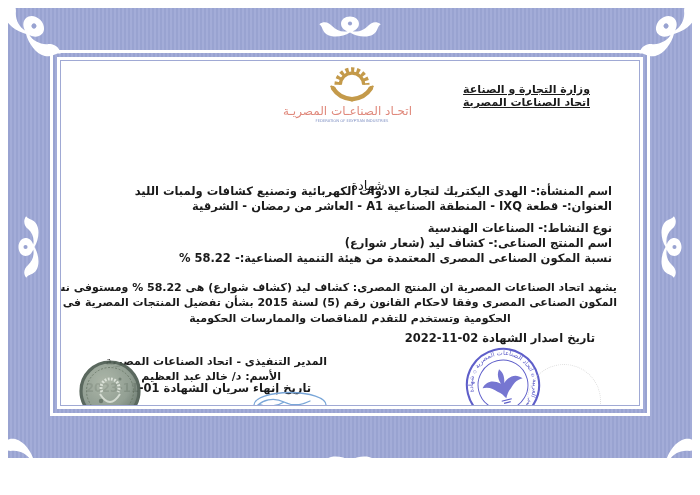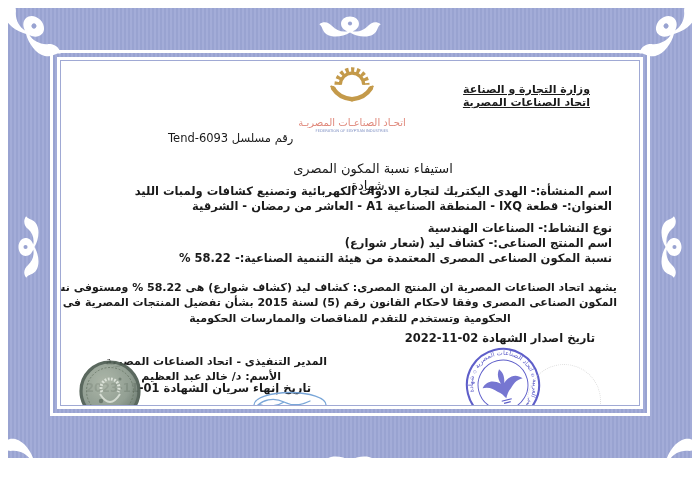--- a/index.html
+++ b/index.html
@@ -17,21 +17,21 @@
   .orn{position:absolute;width:64px;height:28px;}
   .orn svg{width:100%;height:100%;display:block;}
   
   .content{position:absolute;inset:61px;overflow:hidden;direction:ltr;}
   .abs{position:absolute;white-space:nowrap;}
   .rtl{direction:rtl;unicode-bidi:plaintext;}
   .ministry{top:22px;right:49px;text-align:right;font-size:11px;font-weight:bold;line-height:13px;}
   .ministry div{text-decoration:underline;}
   .logo-block{top:1px;left:231px;width:120px;text-align:center;}
   .logo-block svg{display:block;margin:0 auto;}
-  .logo-ar{font-size:10px;color:#e0897c;margin-top:13px;}
+  .logo-ar{font-size:12px;color:#e0897c;margin-top:0;}
   .logo-en{font-size:6px;color:#7b8cc0;transform:scale(0.62);transform-origin:center top;white-space:nowrap;}
   .serial{top:70px;left:107px;font-size:11.5px;}
   .cert-title{top:85px;left:252px;width:110px;text-align:center;font-size:13px;margin-top:32px;}
   .cert-subtitle{top:100px;left:232px;width:160px;text-align:center;font-size:13px;}
   .details{top:123px;right:27px;text-align:right;font-size:11.5px;font-weight:bold;line-height:15.3px;}
   .details .gap{margin-top:6px;}
   .attest{top:219px;left:22px;right:22px;text-align:center;font-size:11px;font-weight:bold;line-height:15.3px;}
   .date-issue{top:270px;right:44px;font-size:11.5px;font-weight:bold;}
   .date-expiry{top:288px;left:25px;font-size:11.5px;font-weight:bold;margin-top:32px;}
   .seal-caption{top:287px;right:61px;font-size:11px;font-weight:bold;}
@@ -115,24 +115,22 @@
         <path d="M14 25 A 16 16 0 1 1 46 25" fill="none" stroke="#c49a4a" stroke-width="7" stroke-dasharray="3.4 2.6"></path>
         <path d="M17 25 A 13 13 0 1 1 43 25" fill="none" stroke="#c49a4a" stroke-width="3.6"></path>
         <path d="M9 29 Q16 40 30 41" fill="none" stroke="#c49a4a" stroke-width="5" stroke-linecap="round"></path>
         <path d="M51 29 Q44 40 30 41" fill="none" stroke="#c49a4a" stroke-width="5" stroke-linecap="round"></path>
         <path d="M7 27 l4 2 M53 27 l-4 2" stroke="#c49a4a" stroke-width="2.5" stroke-linecap="round"></path>
       </svg>
       <div class="logo-ar rtl">اتحـاد الصناعـات المصريـة</div>
       <div class="logo-en">FEDERATION OF EGYPTIAN INDUSTRIES</div>
     </div>
 
-    <div class="abs serial rtl">رقم مسلسل Tend-6093</div>
 
     <div class="abs cert-title rtl">شهادة</div>
-    <div class="abs cert-subtitle rtl">استيفاء نسبة المكون المصرى</div>
 
     <div class="abs details rtl">
       <div>اسم المنشأة:- الهدى اليكتريك لتجارة الادوات الكهربائية وتصنيع كشافات ولمبات الليد</div>
       <div>العنوان:- قطعة IXQ - المنطقة الصناعية A1 - العاشر من رمضان - الشرقية</div>
       <div class="gap">نوع النشاط:- الصناعات الهندسية</div>
       <div>اسم المنتج الصناعى:- كشاف ليد (شعار شوارع)</div>
       <div>نسبة المكون الصناعى المصرى المعتمدة من هيئة التنمية الصناعية:- 58.22 %</div>
     </div>
 
     <div class="abs attest rtl" style="white-space:normal;">

